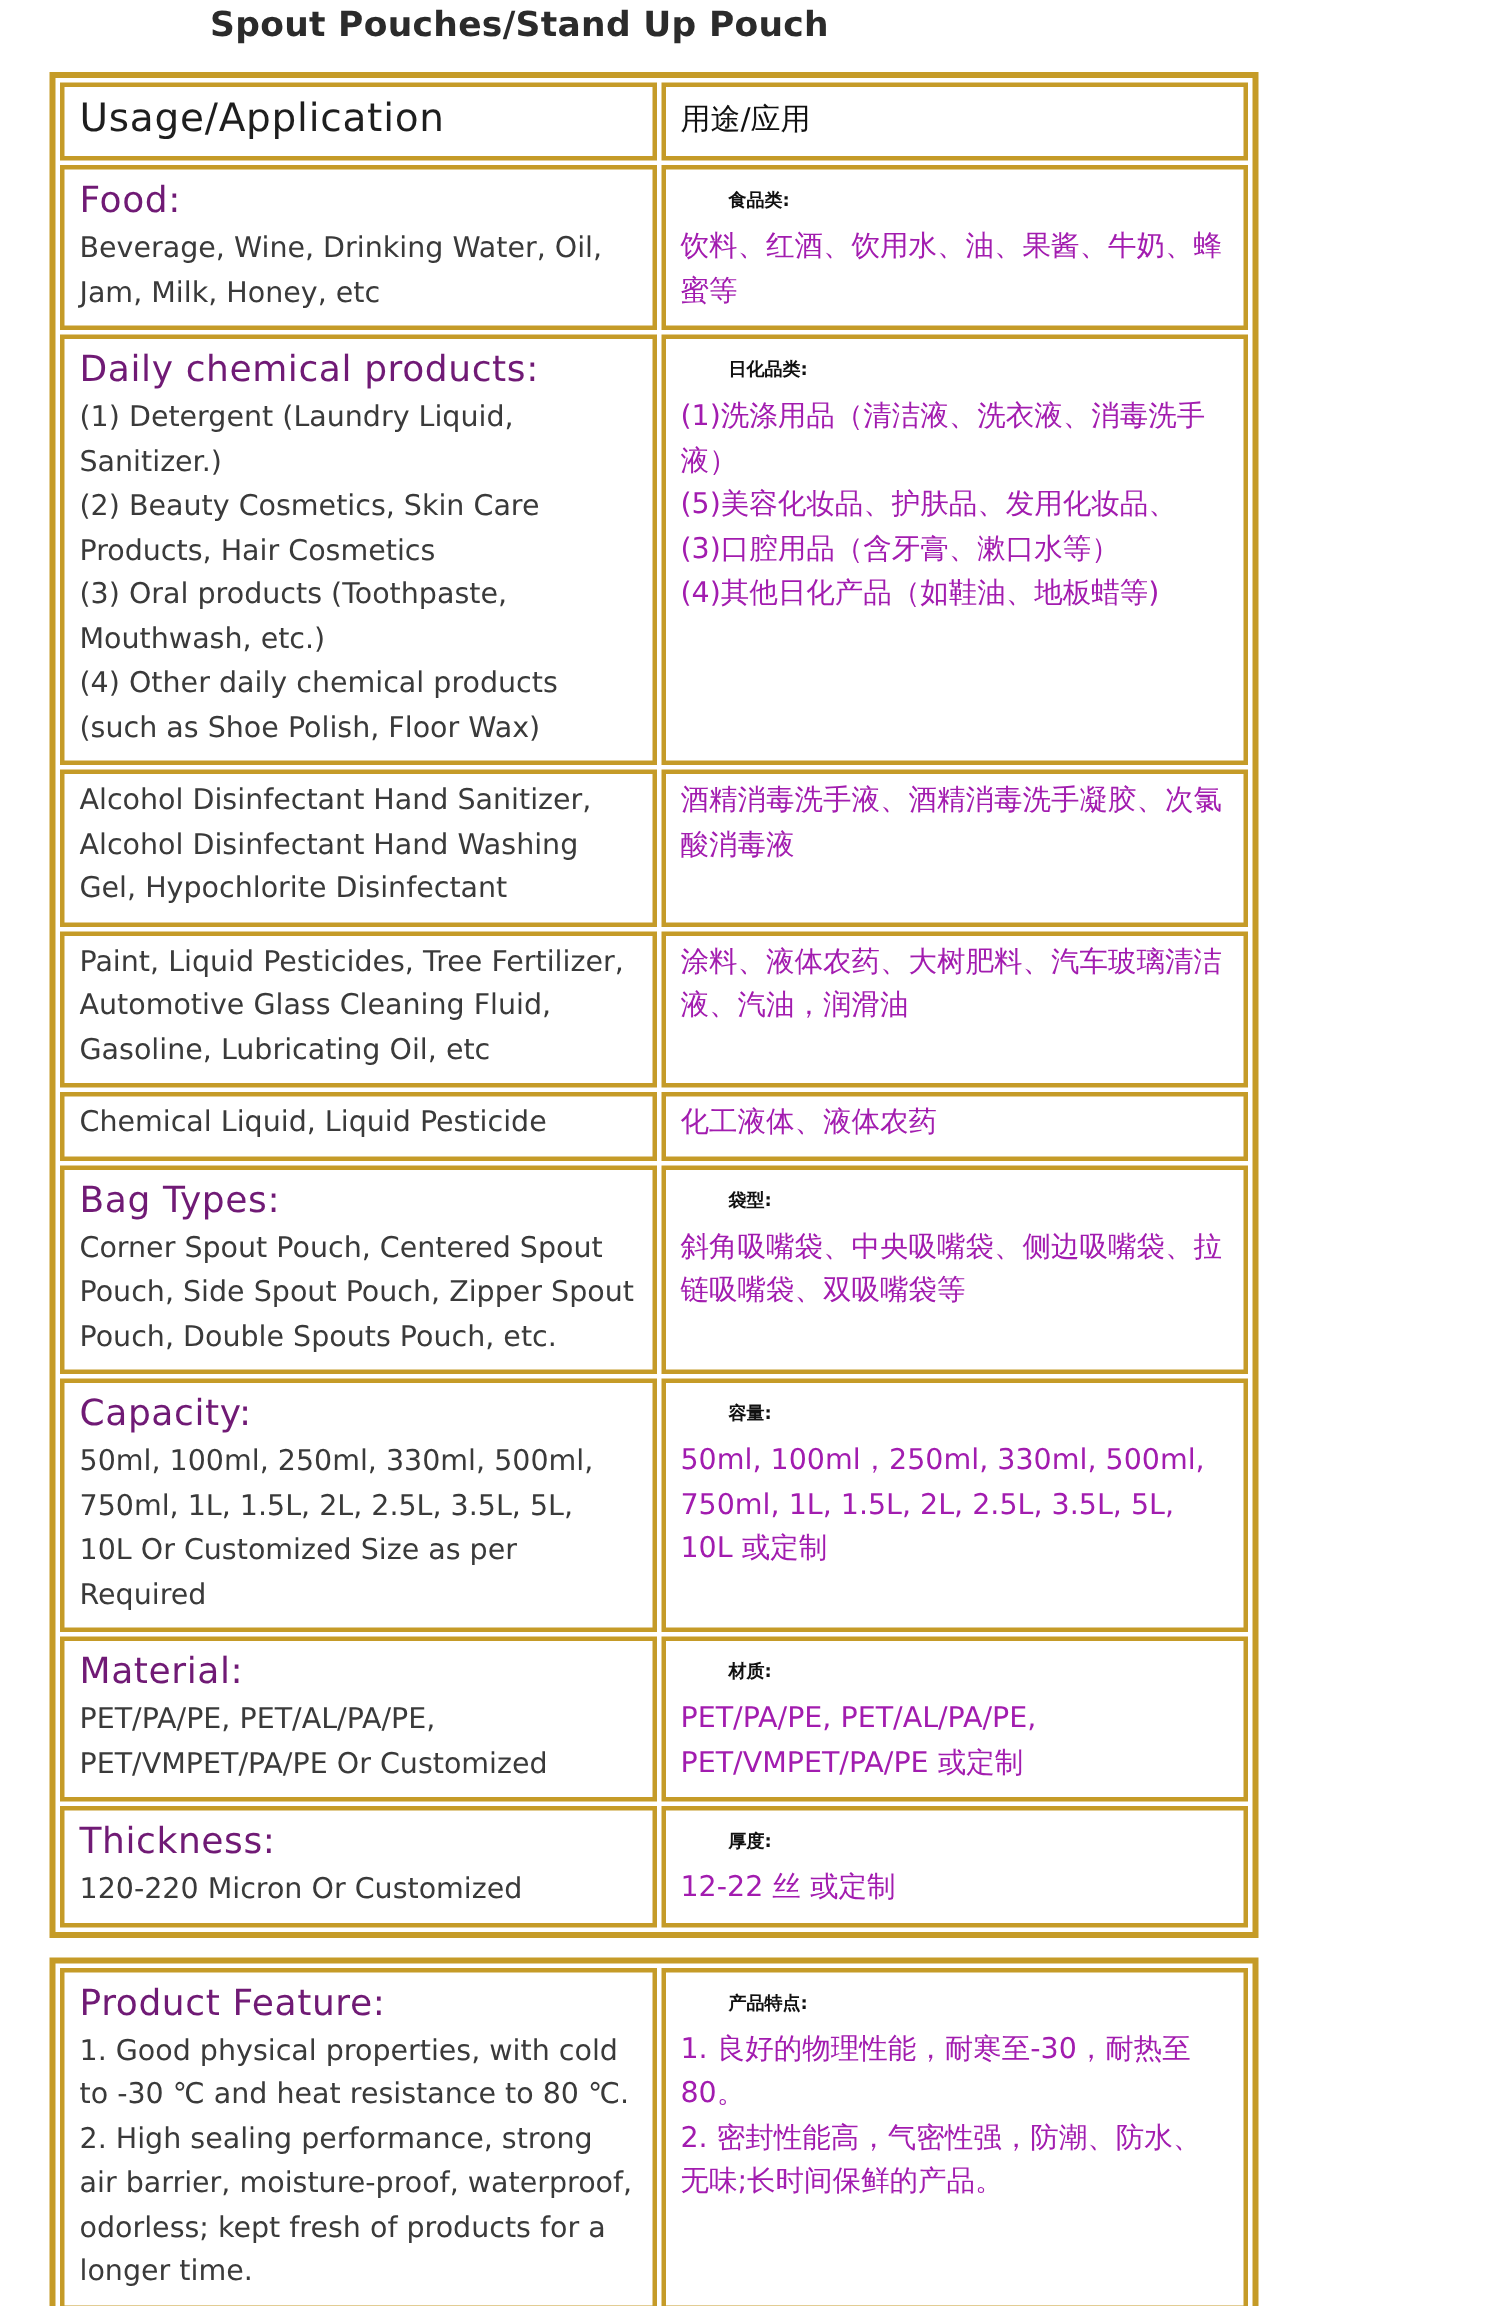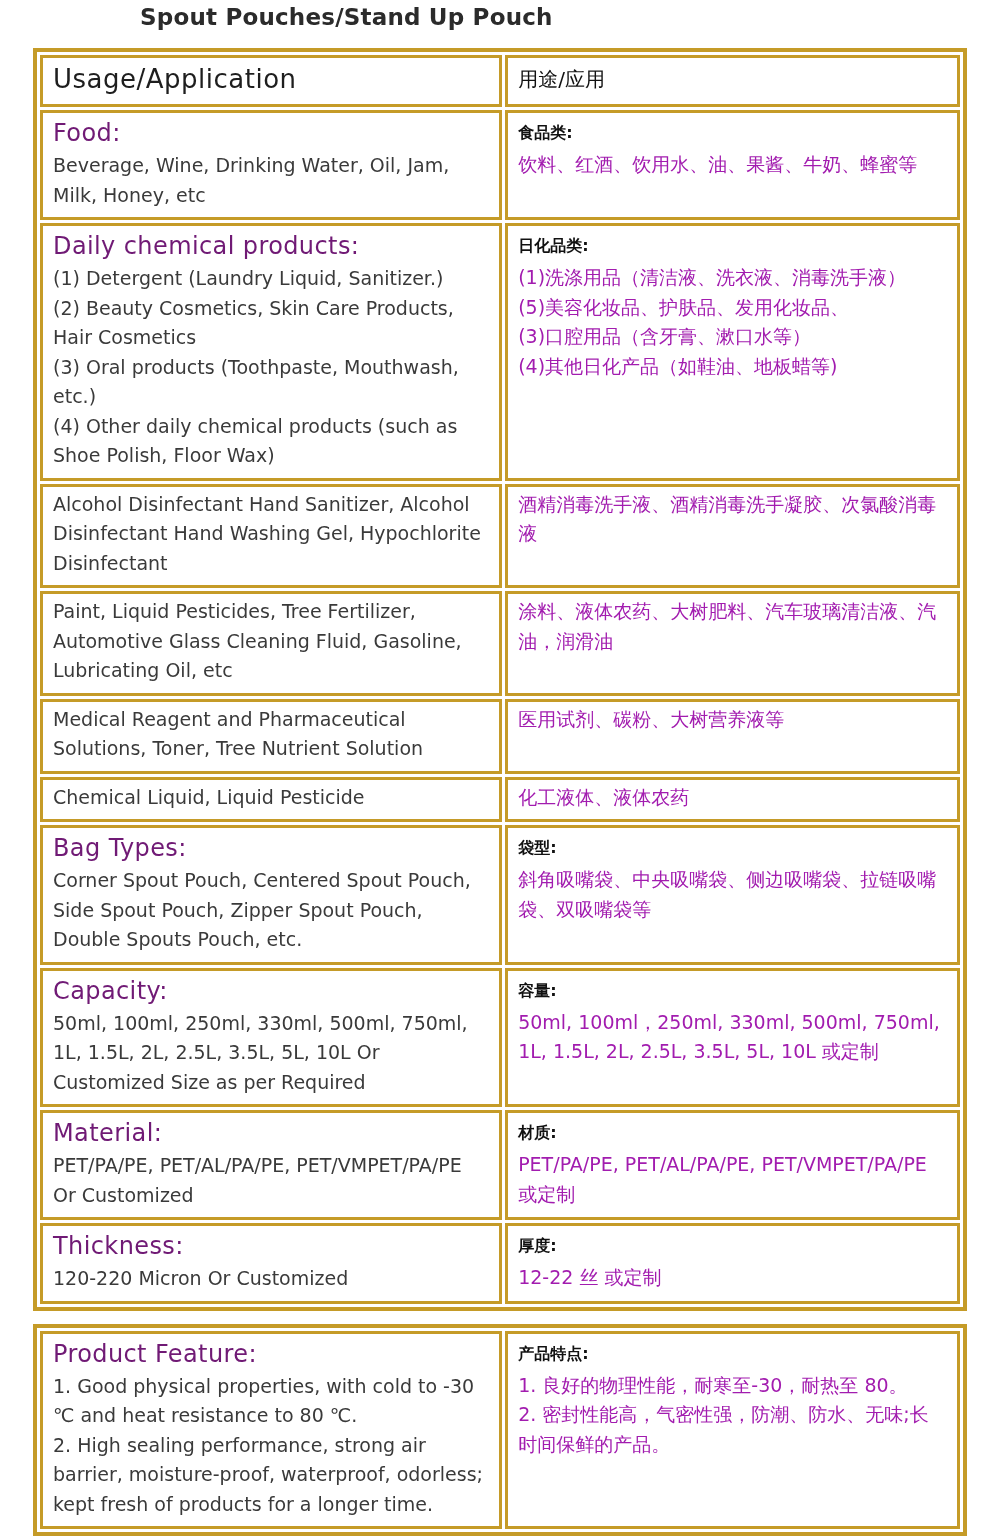--- a/index.html
+++ b/index.html
@@ -15,21 +15,21 @@
     color:#2b2b2b;
     letter-spacing:.2px;
     margin:4px 0 18px 140px;
     font-family:"DejaVu Sans", sans-serif;
   }
   table.spec {
     border-collapse:separate;
     border-spacing:3px;
     border:4px solid var(--gold);
     margin-left:33px;
-    width:934px;
+    width:806px;
     background:#ffffff;
     table-layout:fixed;
   }
   table.spec td {
     border:3px solid var(--gold);
     vertical-align:top;
     padding:3px 12px 7px 10px;
     background:#ffffff;
   }
   .hdr-en {
@@ -44,24 +44,25 @@
     font-weight:400;
     color:#111111;
   }
   .ct-en {
     font-size:24px;
     line-height:35px;
     color:#701a75;
     letter-spacing:.4px;
   }
   .ct-zh {
-    font-size:16px;
+    font-size:12px;
     line-height:34px;
     font-weight:700;
     color:#111111;
+    margin-left:32px;
   }
   .ln {
     font-size:19px;
     line-height:29.5px;
     white-space:pre-wrap;
     color:#3a3a3a;
   }
   .ln-zh { color:#a21caf; }
   table.feature { margin-top:13px; }
 </style>
@@ -124,28 +125,20 @@
 
   <tr>
     <td>
       <div class="ln">Paint, Liquid Pesticides, Tree Fertilizer, Automotive Glass Cleaning Fluid, Gasoline, Lubricating Oil, etc</div>
     </td>
     <td>
       <div class="ln ln-zh">涂料、液体农药、大树肥料、汽车玻璃清洁液、汽油，润滑油</div>
     </td>
   </tr>
 
-  <tr>
-    <td>
-      <div class="ln">Medical Reagent and Pharmaceutical Solutions, Toner, Tree Nutrient Solution</div>
-    </td>
-    <td>
-      <div class="ln ln-zh">医用试剂、碳粉、大树营养液等</div>
-    </td>
-  </tr>
 
   <tr>
     <td>
       <div class="ln">Chemical Liquid, Liquid Pesticide</div>
     </td>
     <td>
       <div class="ln ln-zh">化工液体、液体农药</div>
     </td>
   </tr>
 

